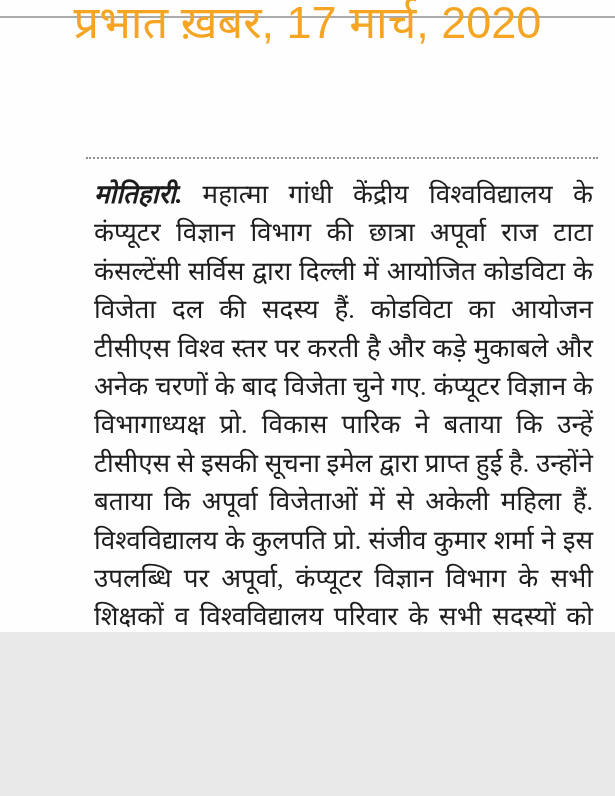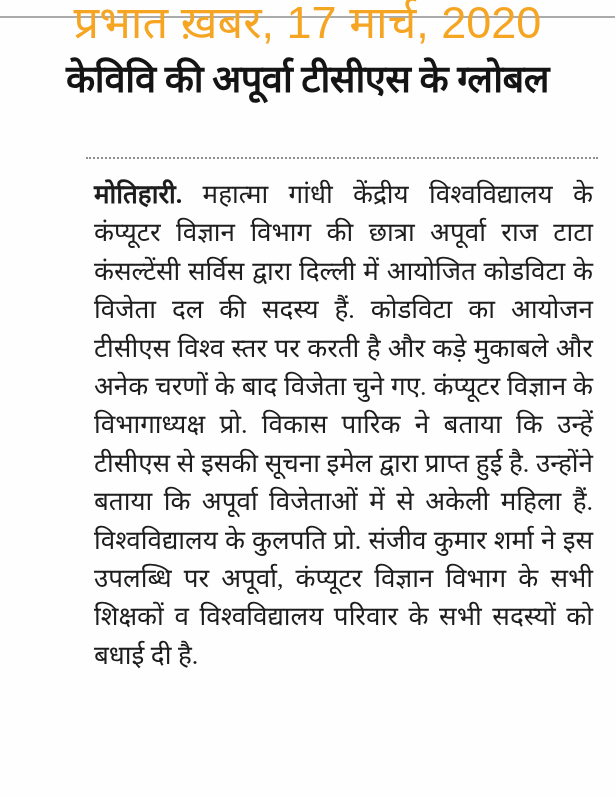--- a/index.html
+++ b/index.html
@@ -1,20 +1,20 @@
 <!DOCTYPE html>
 <html><head>
 <meta charset="utf-8">
 <style>
   * { margin: 0; padding: 0; box-sizing: border-box; }
   html, body { background: #e9e9e9; }
   .page {
     position: relative;
     width: 615px;
-    height: 796px;
+    height: 632px;
     background: #fefefe;
     overflow: hidden;
     font-family: "Liberation Serif", "DejaVu Serif", serif;
   }
   .top-rule {
     position: absolute;
     top: 16px;
     left: 0;
     width: 615px;
     height: 2px;
@@ -58,32 +58,31 @@
   .body-text {
     position: absolute;
     top: 176px;
     left: 94px;
     width: 499px;
     font-size: 26px;
     line-height: 38.4px;
     color: #1d1d1d;
     text-align: justify;
   }
-  .body-text .dateline { font-weight: 700; }
+  .body-text .dateline { font-weight: 700; font-style: italic; }
 </style>
 </head>
 <body>
 
 <div class="page">
 
   <div class="top-rule"></div>
 
   <div class="masthead">प्रभात ख़बर, 17 मार्च, 2020</div>
 
   <div class="headline">
-    <div>केविवि की अपूर्वा टीसीएस के ग्लोबल</div>
   </div>
 
   <div class="dotted-rule"></div>
 
   <p class="body-text"><span class="dateline">मोतिहारी.</span> <span>महात्मा गांधी केंद्रीय विश्वविद्यालय के कंप्यूटर विज्ञान विभाग की छात्रा अपूर्वा राज टाटा कंसल्टेंसी सर्विस द्वारा दिल्ली में आयोजित कोडविटा के विजेता दल की सदस्य हैं. कोडविटा का आयोजन टीसीएस विश्व स्तर पर करती है और कड़े मुकाबले और अनेक चरणों के बाद विजेता चुने गए. कंप्यूटर विज्ञान के विभागाध्यक्ष प्रो. विकास पारिक ने बताया कि उन्हें टीसीएस से इसकी सूचना इमेल द्वारा प्राप्त हुई है. उन्होंने बताया कि अपूर्वा विजेताओं में से अकेली महिला हैं. विश्वविद्यालय के कुलपति प्रो. संजीव कुमार शर्मा ने इस उपलब्धि पर अपूर्वा, कंप्यूटर विज्ञान विभाग के सभी शिक्षकों व विश्वविद्यालय परिवार के सभी सदस्यों को बधाई दी है.</span></p>
 
 </div>
 
 </body></html>

